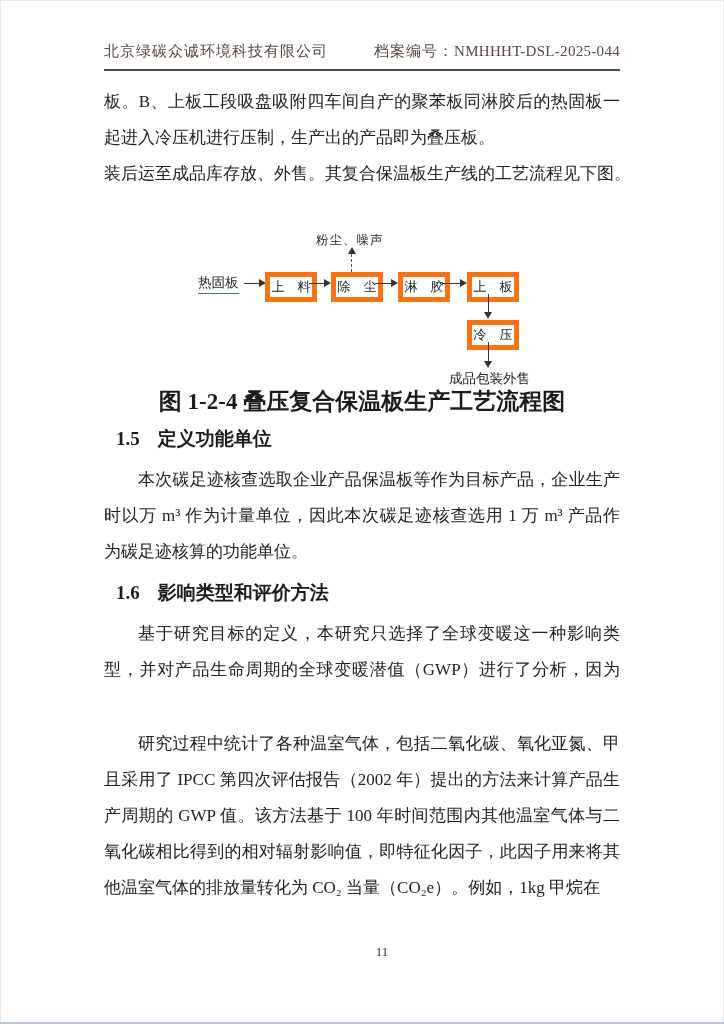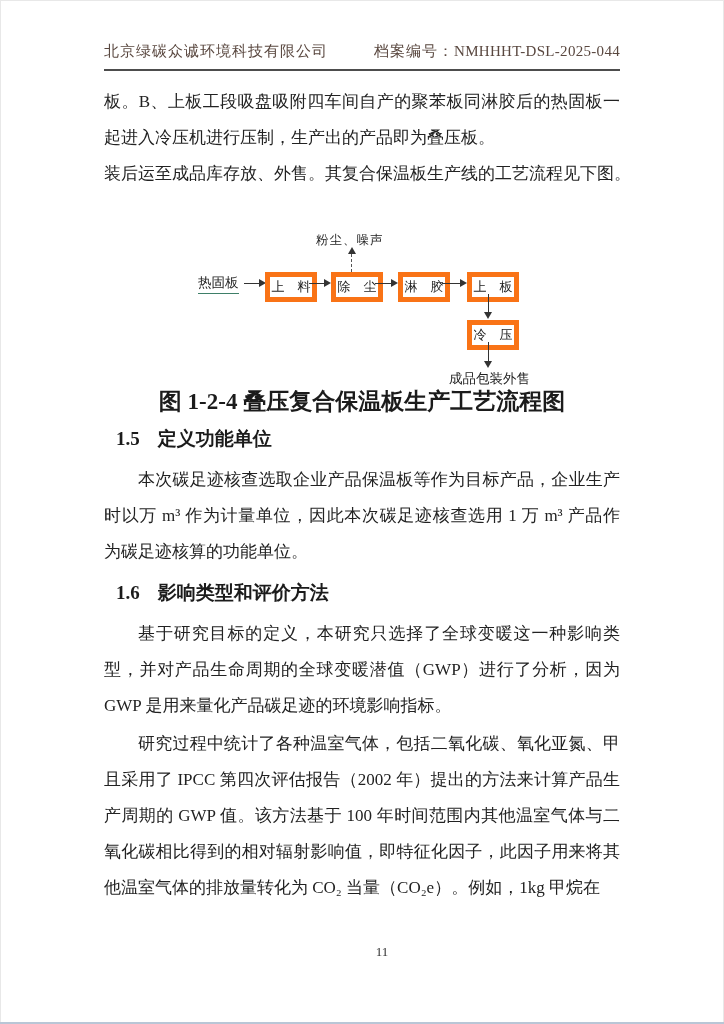--- a/index.html
+++ b/index.html
@@ -140,21 +140,20 @@
   <div class="ln">时以万 m³ 作为计量单位，因此本次碳足迹核查选用 1 万 m³ 产品作</div>
   <div class="ln last">为碳足迹核算的功能单位。</div>
 </div>
 
 <div class="hsec" style="top:578px">
   <span class="no">1.6</span><span>影响类型和评价方法</span>
 </div>
 <div class="para" style="top:616px">
   <div class="ln ind">基于研究目标的定义，本研究只选择了全球变暖这一种影响类</div>
   <div class="ln">型，并对产品生命周期的全球变暖潜值（GWP）进行了分析，因为</div>
-  <div class="ln last">GWP 是用来量化产品碳足迹的环境影响指标。</div>
 </div>
 
 <div class="para" style="top:726px">
   <div class="ln ind">研究过程中统计了各种温室气体，包括二氧化碳、氧化亚氮、甲</div>
   <div class="ln">且采用了 IPCC 第四次评估报告（2002 年）提出的方法来计算产品生</div>
   <div class="ln">产周期的 GWP 值。该方法基于 100 年时间范围内其他温室气体与二</div>
   <div class="ln">氧化碳相比得到的相对辐射影响值，即特征化因子，此因子用来将其</div>
   <div class="ln last">他温室气体的排放量转化为 CO₂ 当量（CO₂e）。例如，1kg 甲烷在</div>
 </div>
 

